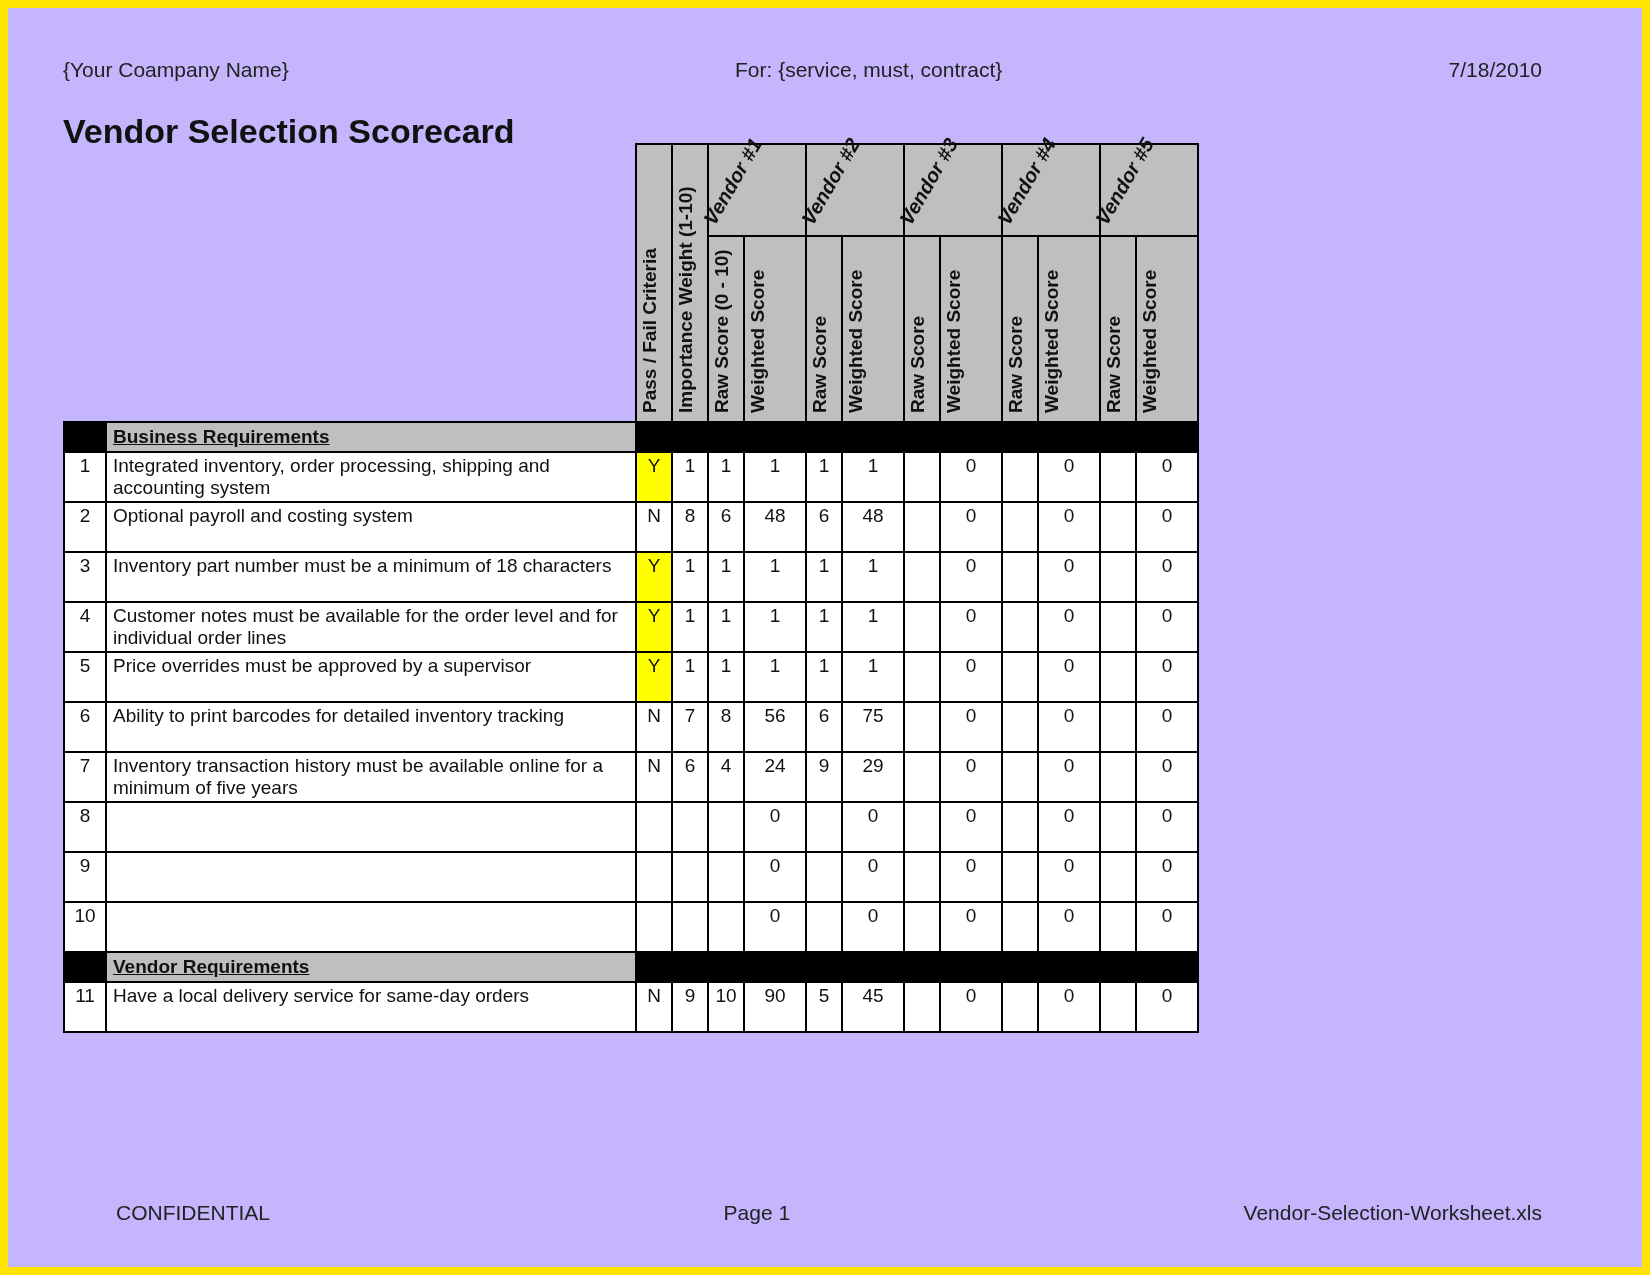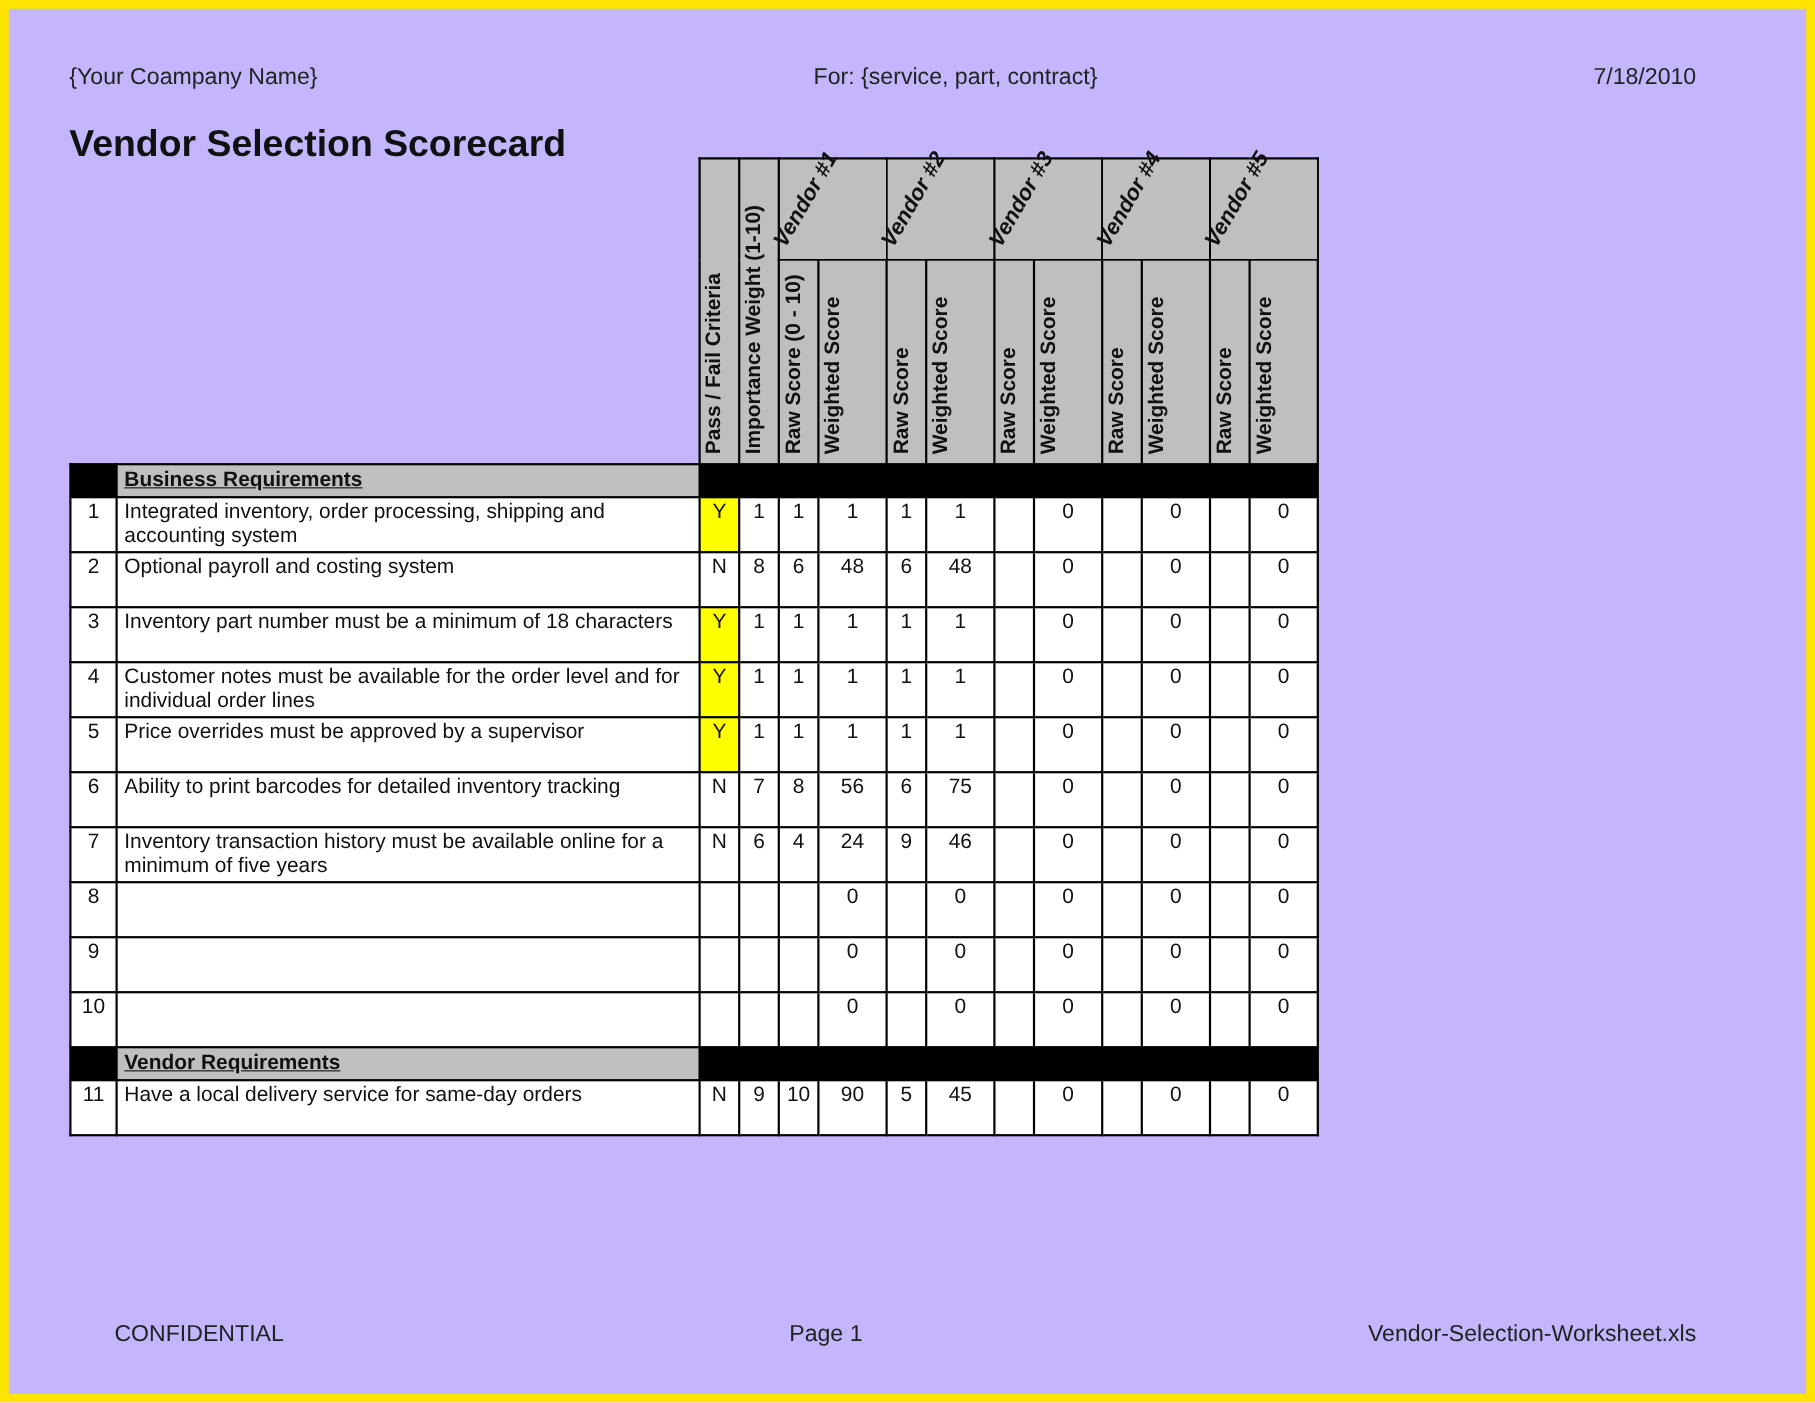--- a/index.html
+++ b/index.html
@@ -26,21 +26,21 @@
   }
   .title {
     font-size: 34px;
     font-weight: bold;
     color: #111;
     margin: 10px 0 0 0;
   }
   .footer-row {
     position: absolute;
     bottom: 42px;
-    left: 96px;
+    left: 108px;
     right: 100px;
     display: flex;
     justify-content: space-between;
     font-size: 21px;
     color: #222;
   }
 
   
   table.score {
     border-collapse: collapse;
@@ -132,21 +132,21 @@
   
   .no-border { border: none !important; }
 </style>
 </head>
 <body>
 
 <div class="page-border">
 
   <div class="header-row">
     <span>{Your Coampany Name}</span>
-    <span>For: {service, part, contract}</span>
+    <span>For: {service, must, contract}</span>
     <span>7/18/2010</span>
   </div>
 
   <div class="title">Vendor Selection Scorecard</div>
 
   <table class="score">
 
     <colgroup>
       <col class="col-num">
         <col class="col-desc">
@@ -339,21 +339,21 @@
           <td class="val">0</td>
         </tr>
         <tr class="data-row">
           <td class="num">7</td>
           <td class="desc">Inventory transaction history must be available online for a minimum of five years</td>
           <td class="pf-n">N</td>
           <td class="val">6</td>
           <td class="val raw-dashed">4</td>
           <td class="val">24</td>
           <td class="val raw-dashed">9</td>
-          <td class="val">46</td>
+          <td class="val">29</td>
           <td class="val raw-dashed"></td>
           <td class="val">0</td>
           <td class="val raw-dashed"></td>
           <td class="val">0</td>
           <td class="val raw-dashed"></td>
           <td class="val">0</td>
         </tr>
         <tr class="data-row">
           <td class="num">8</td>
           <td class="desc"></td>

